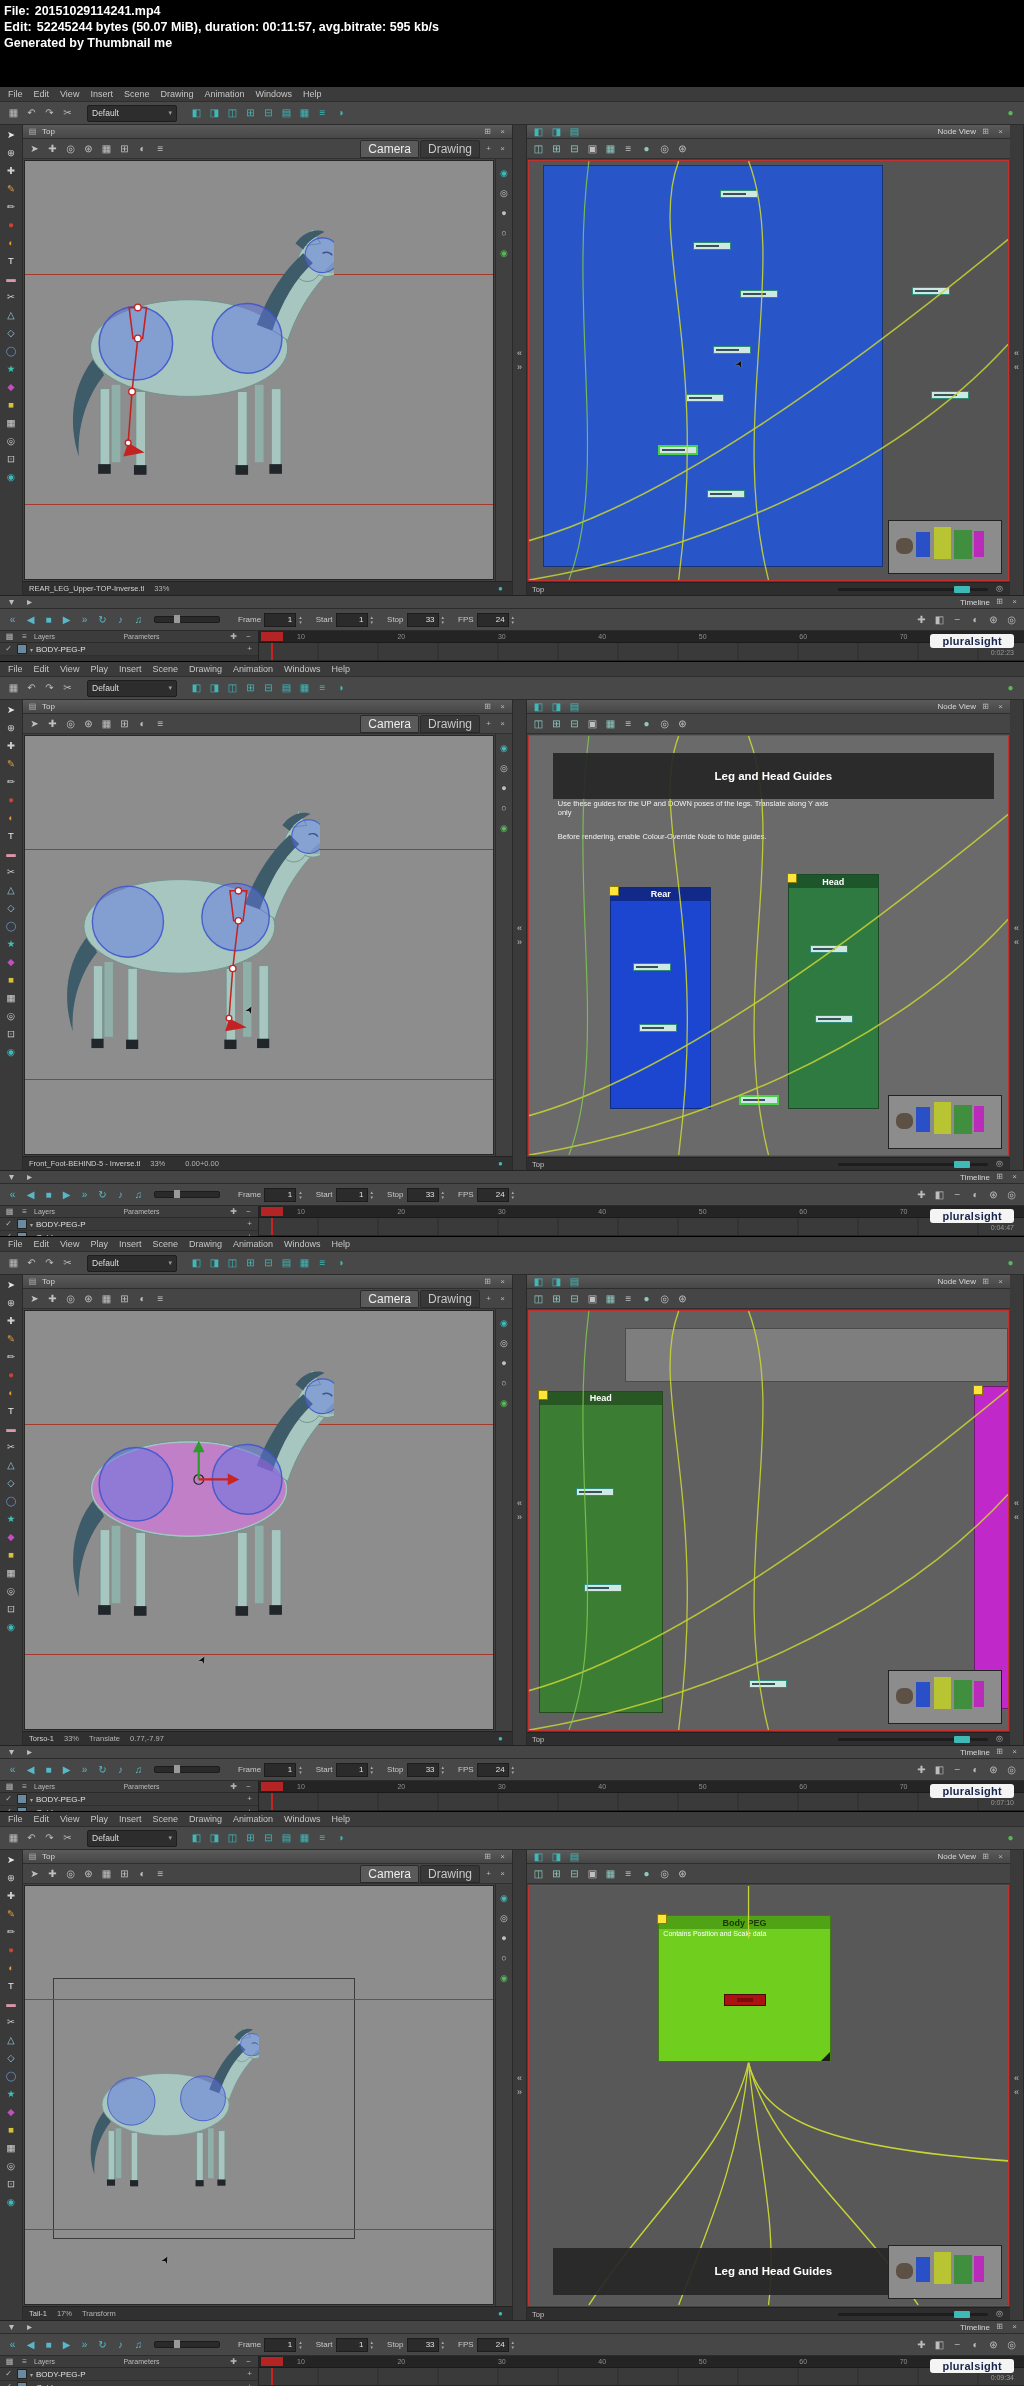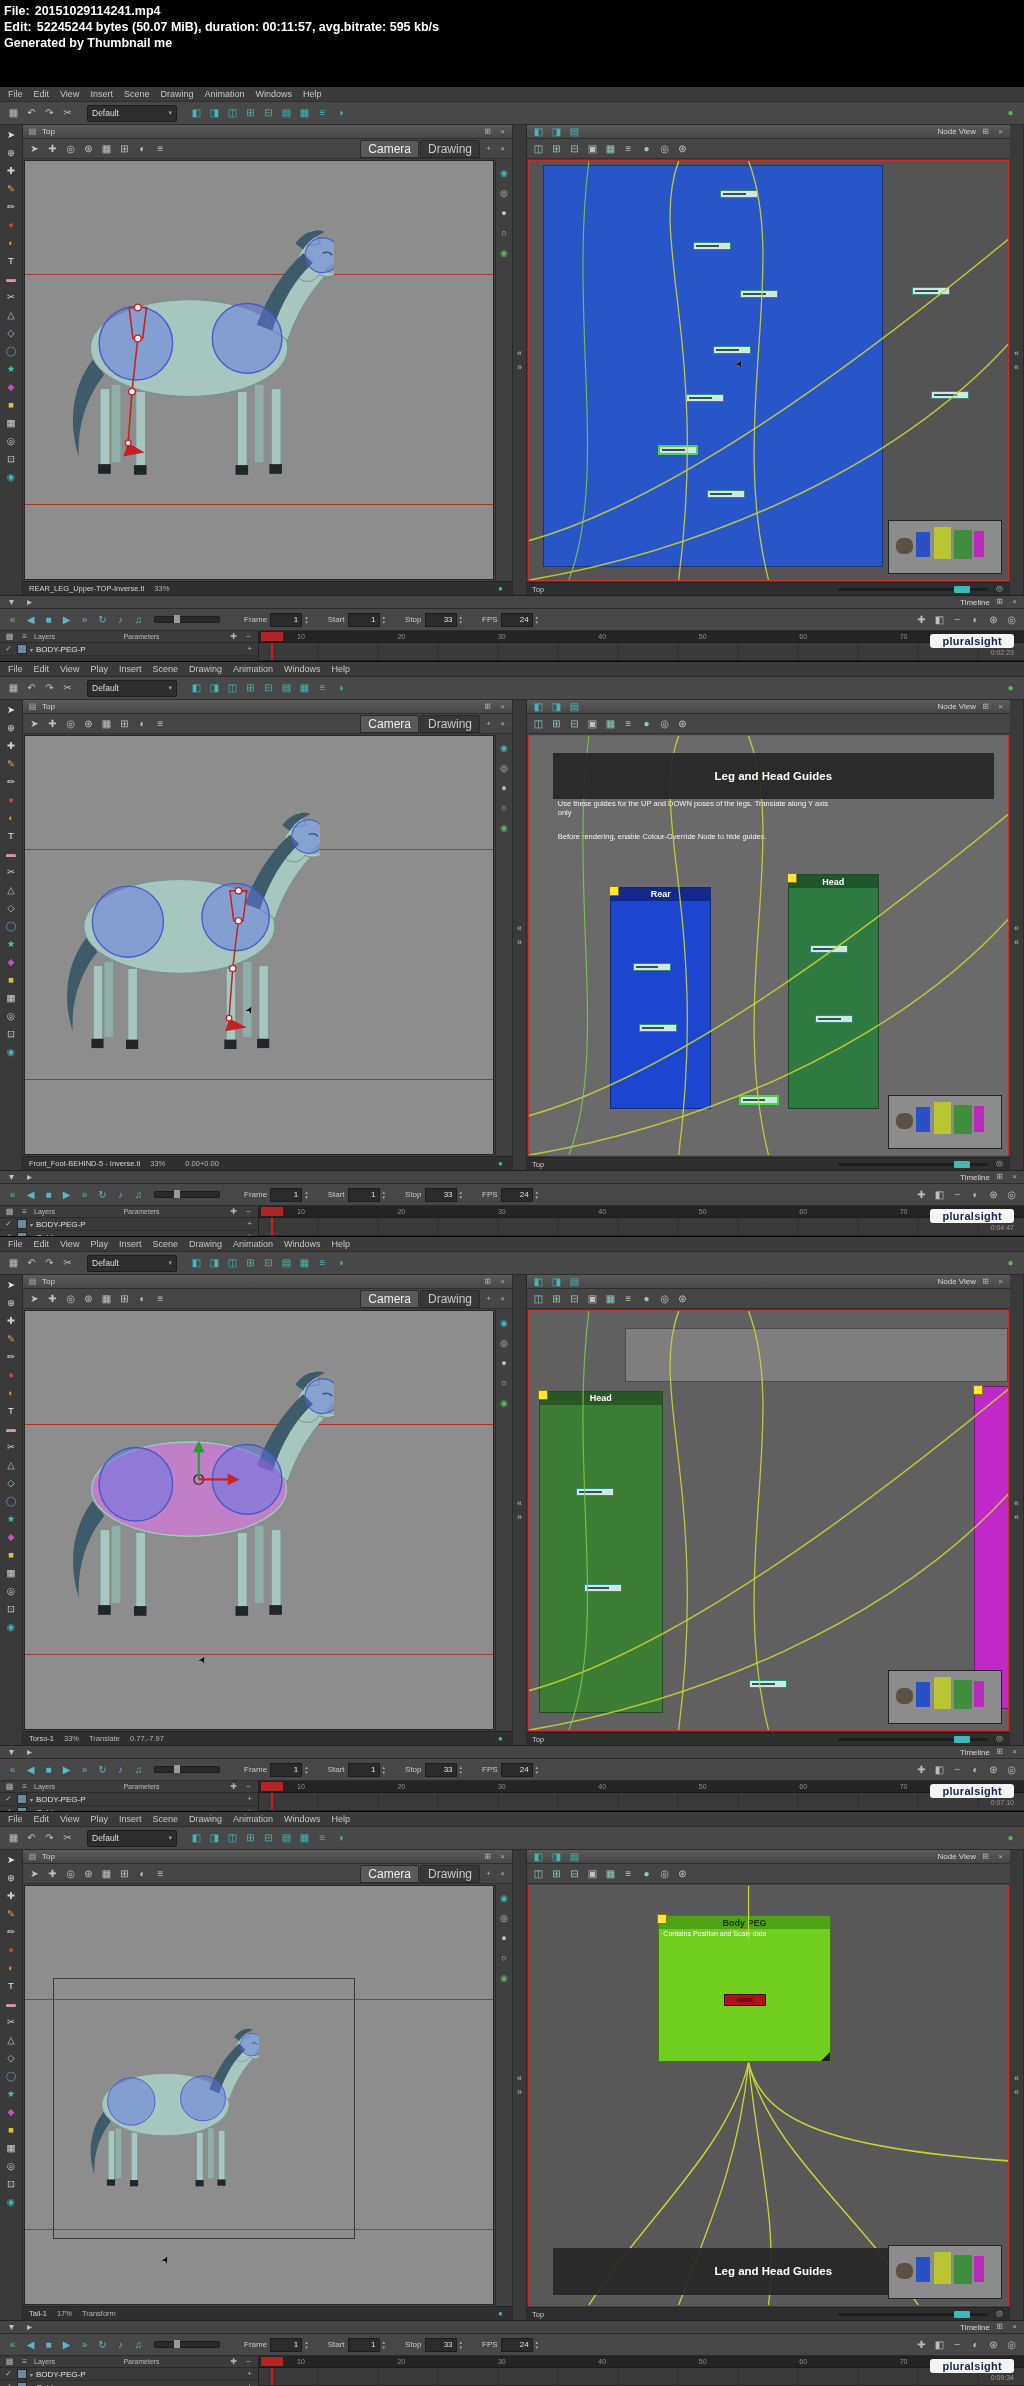--- a/index.html
+++ b/index.html
@@ -108,21 +108,21 @@
 
   
   .timeline{height:69px;background:#3e3e3e;border-top:1px solid #222;display:flex;flex-direction:column}
   .tl-title{height:12px;background:#454545;display:flex;align-items:center;gap:4px;padding:0 4px;
     border-bottom:1px solid #2c2c2c;flex:none}
   .tl-transport{height:21px;background:#474747;display:flex;align-items:center;gap:4px;padding:0 5px;
     border-bottom:1px solid #2c2c2c;flex:none}
   .mini-slider{width:64px;height:5px;background:#2a2a2a;border:1px solid #1c1c1c;border-radius:2px;
     position:relative;margin:0 4px;flex:none}
   .mini-slider i{position:absolute;left:30%;top:-2px;width:6px;height:8px;background:#9a9a9a}
-  .spin{display:inline-flex;align-items:center;gap:3px;margin-left:16px;flex:none}
+  .spin{display:inline-flex;align-items:center;gap:3px;margin-left:10px;flex:none}
   .spin-label{font-size:8px;color:#c8c8c8}
   .spin-box{width:24px;height:12px;background:#2b2b2b;border:1px solid #1d1d1d;color:#e2e2e2;font-size:8px;
     display:inline-flex;align-items:center;justify-content:flex-end;padding:0 3px;box-sizing:content-box}
   .spin-ud{display:inline-flex;flex-direction:column;line-height:4.5px;font-size:5px;color:#aaa}
   .tl-main{flex:1;display:flex;min-height:0}
   .tl-left{width:258px;background:#333;border-right:1px solid #222;display:flex;flex-direction:column;flex:none}
   .tl-lhead{height:11px;display:flex;align-items:center;gap:4px;padding:0 4px;background:#3c3c3c;
     border-bottom:1px solid #2a2a2a;font-size:7px;color:#bbb;flex:none}
   .tl-rows{flex:1;overflow:hidden}
   .tl-row{height:12px;display:flex;align-items:center;gap:3px;padding:0 3px;background:#3a3a3a;

